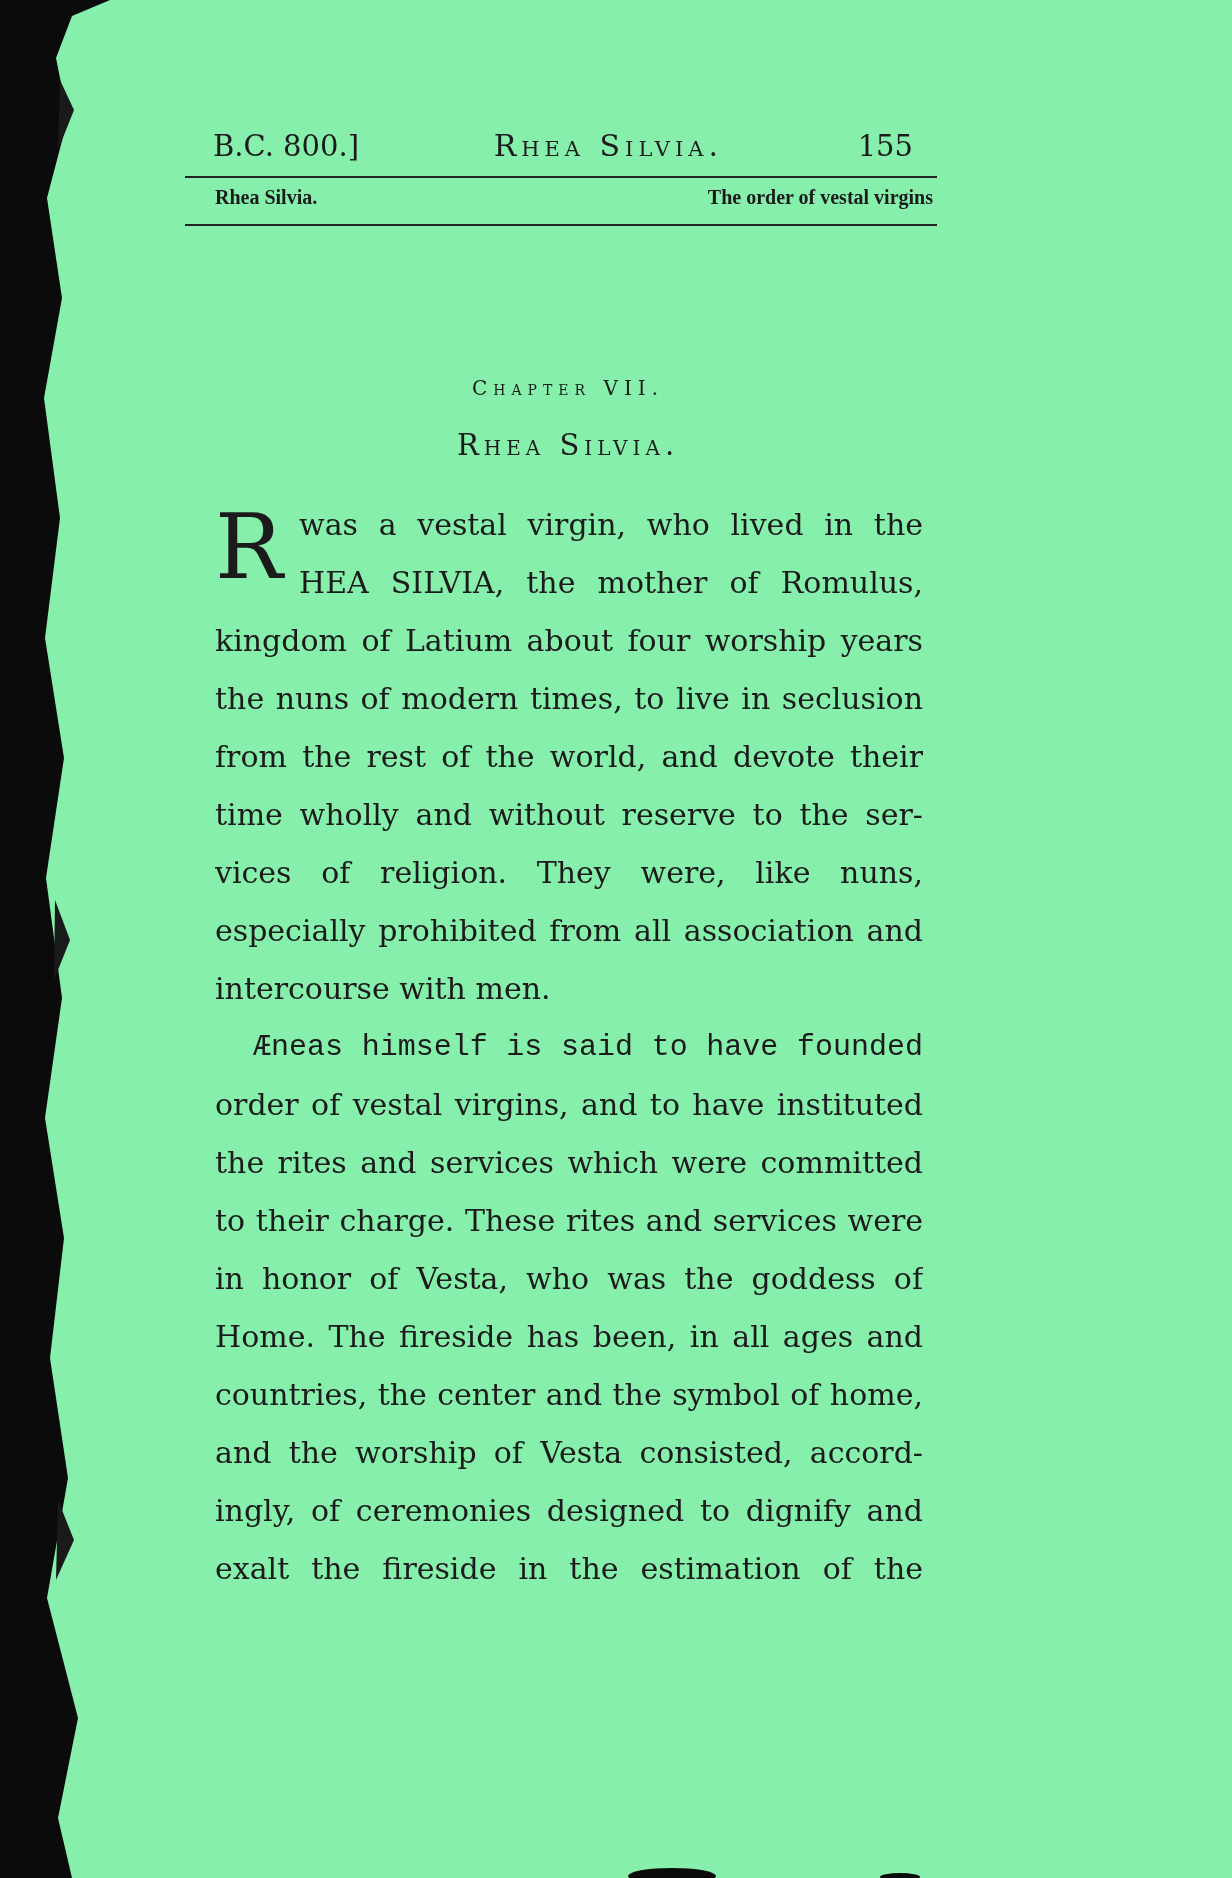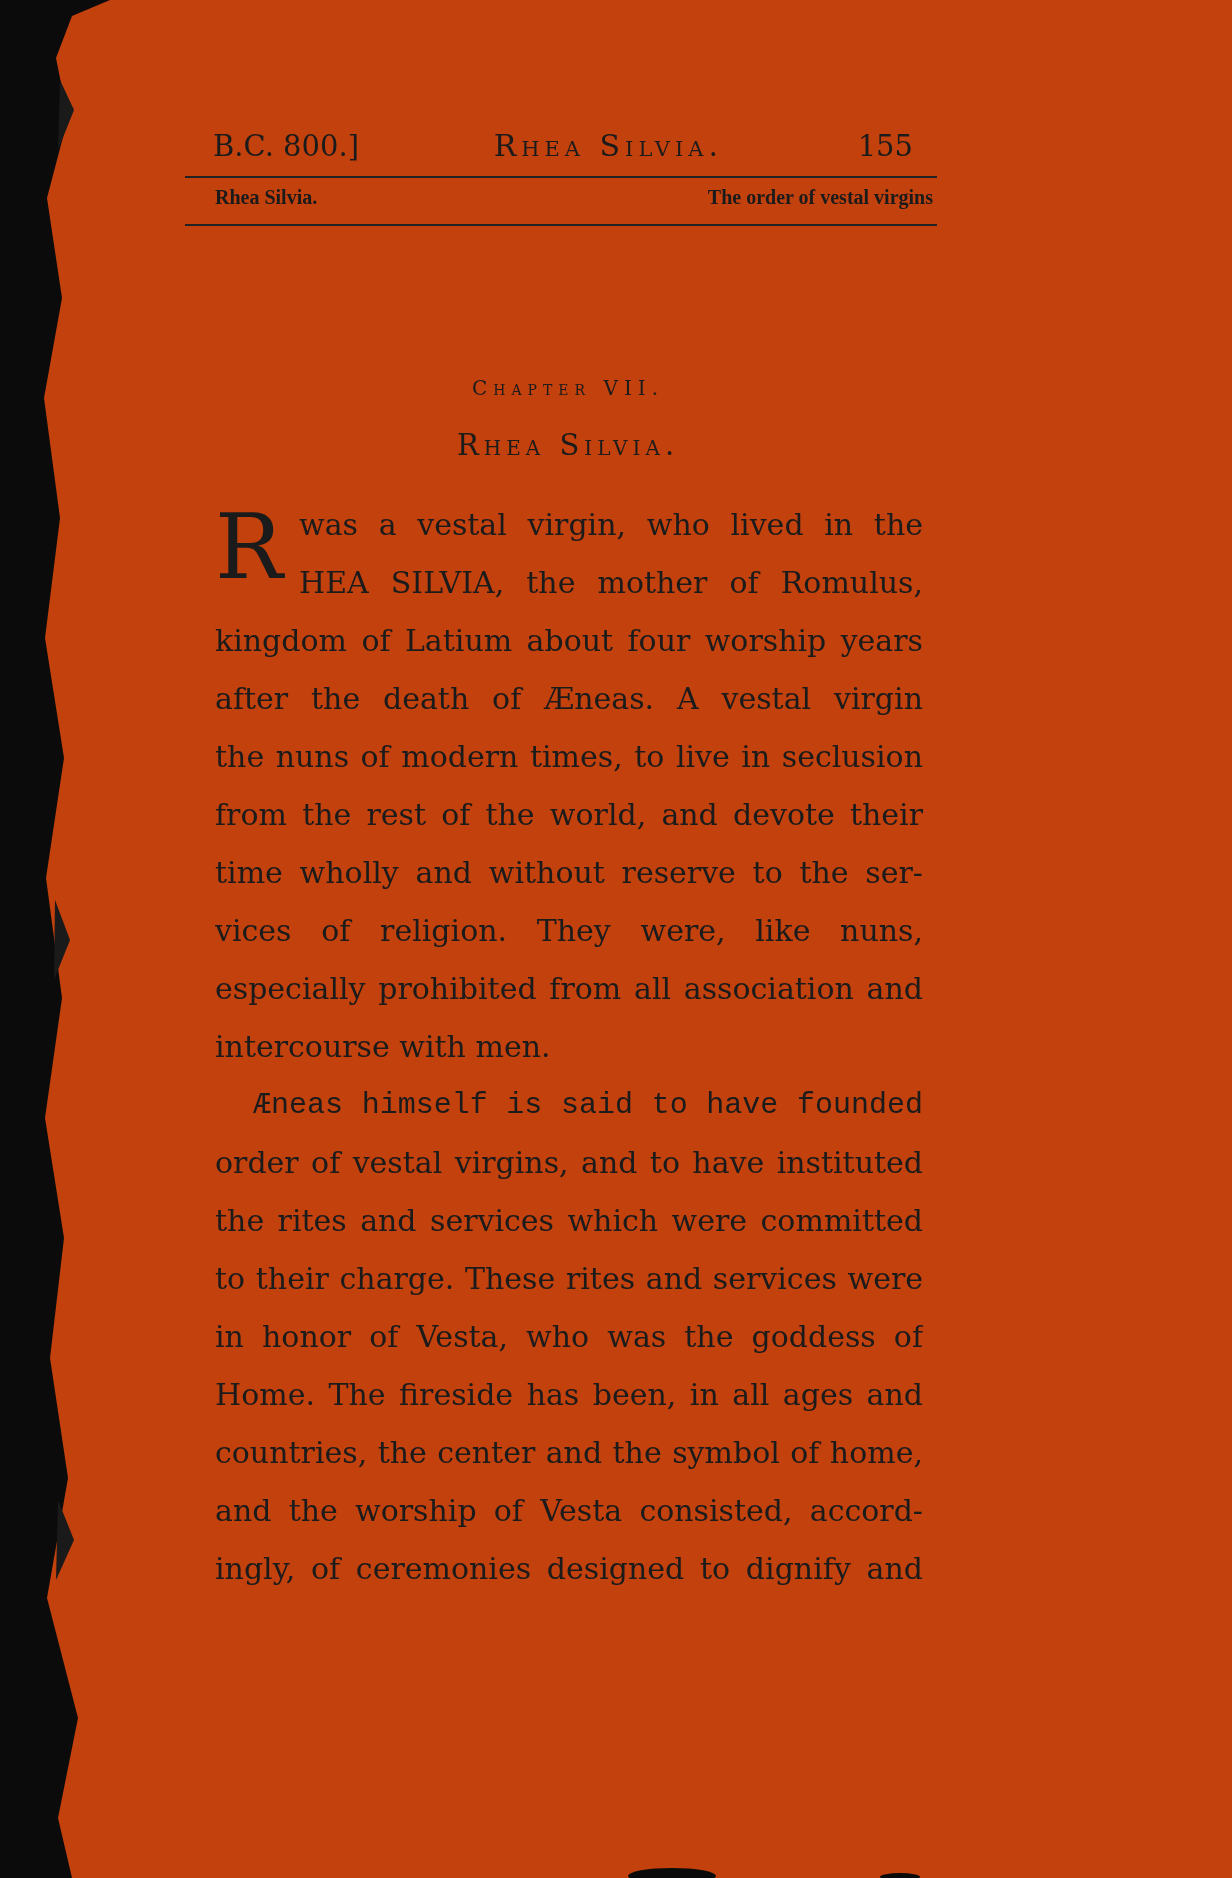--- a/index.html
+++ b/index.html
@@ -1,20 +1,20 @@
 <!DOCTYPE html>
 <html><head>
 <meta charset="utf-8">
 <style>
   html,body { margin:0; padding:0; background:#e8e6e1; }
   .page {
     position: relative;
     width: 1232px;
     height: 1878px;
-    background: #c2410c;
+    background: #86efac;
     overflow: hidden;
     font-family: "DejaVu Serif", "Liberation Serif", serif;
     color: #1b1b1b;
   }
   .scan-edge-svg {
     position: absolute;
     top: 0; left: 0;
     width: 1232px; height: 1878px;
     pointer-events: none;
   }
@@ -121,34 +121,34 @@
   <div class="chapter-title smallcaps">Chapter VII.</div>
   <div class="chapter-sub smallcaps">Rhea Silvia.</div>
 
   <div class="body-text">
     <div class="dropcap">R</div>
 
   <div class="paragraph">
         <div class="line dropcap-pad">was a vestal virgin, who lived in the</div>
         <div class="line dropcap-pad">HEA SILVIA, the mother of Romulus,</div>
         <div class="line">kingdom of Latium about four worship years</div>
-        <div class="line">after the death of Æneas.  A vestal virgin</div>
         <div class="line">the nuns of modern times, to live in seclusion</div>
         <div class="line">from the rest of the world, and devote their</div>
         <div class="line">time wholly and without reserve to the ser-</div>
         <div class="line">vices of religion.  They were, like nuns,</div>
         <div class="line">especially prohibited from all association and</div>
         <div class="line last">intercourse with men.</div>
       </div>
       <div class="paragraph">
         <div class="line indent">Æneas himself is said to have founded the</div>
         <div class="line">order of vestal virgins, and to have instituted</div>
         <div class="line">the rites and services which were committed</div>
         <div class="line">to their charge.  These rites and services were</div>
         <div class="line">in honor of Vesta, who was the goddess of</div>
         <div class="line">Home.  The fireside has been, in all ages and</div>
         <div class="line">countries, the center and the symbol of home,</div>
         <div class="line">and the worship of Vesta consisted, accord-</div>
         <div class="line">ingly, of ceremonies designed to dignify and</div>
+        <div class="line">exalt the fireside in the estimation of the</div>
       </div>
     </div>
 
 </div>
 
 </body></html>

